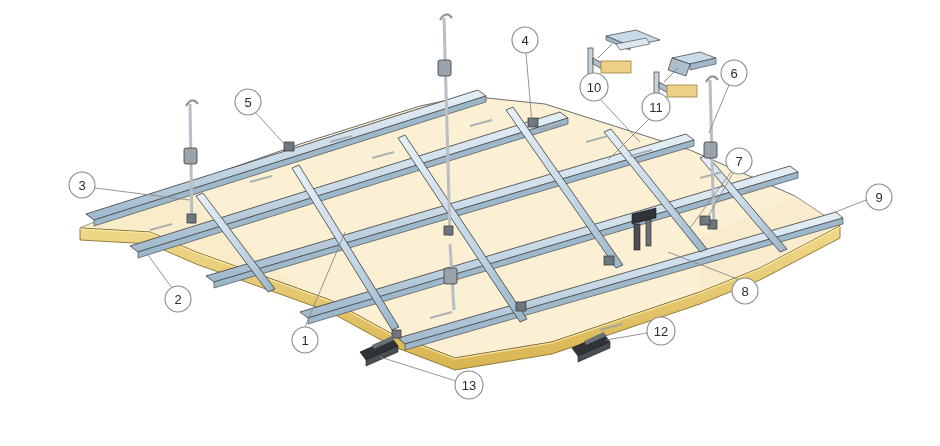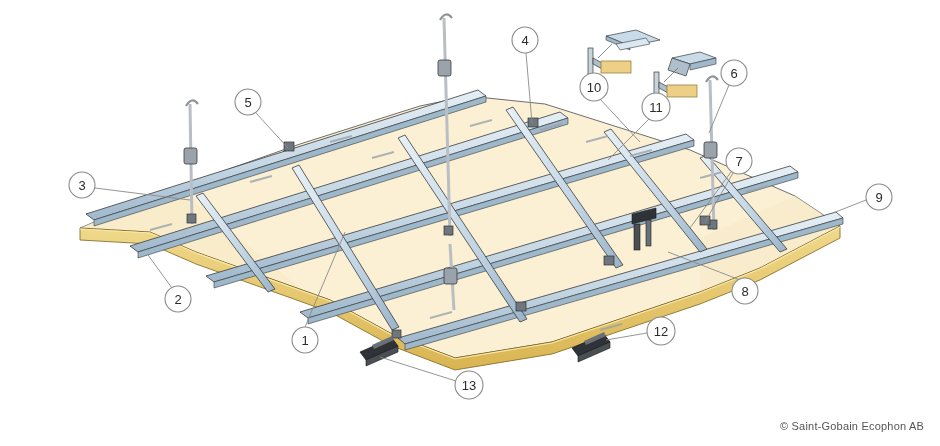--- a/index.html
+++ b/index.html
@@ -232,14 +232,13 @@
         <text class="callout-num" x="661" y="331">12</text>
       </g>
       <g>
         <line class="leader" x1="456" y1="381" x2="380" y2="357" stroke="#8a8a8a" stroke-width="0.9"></line>
         <circle cx="469" cy="385" r="14" fill="#ffffff" stroke="#8a8a8a" stroke-width="1.1"></circle>
         <text class="callout-num" x="469" y="385">13</text>
       </g>
     </g>
   </svg>
 
-  <div class="copyright">© Saint-Gobain Ecophon AB</div>
 </div>
 
 </body></html>

